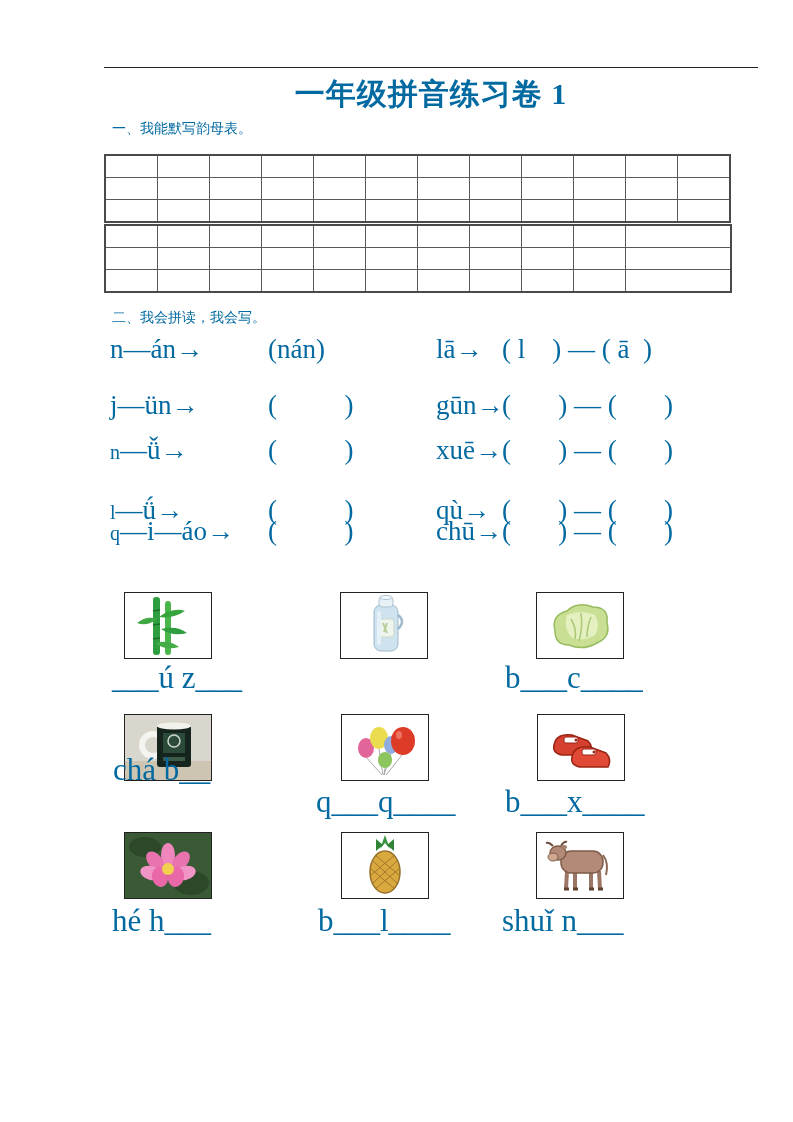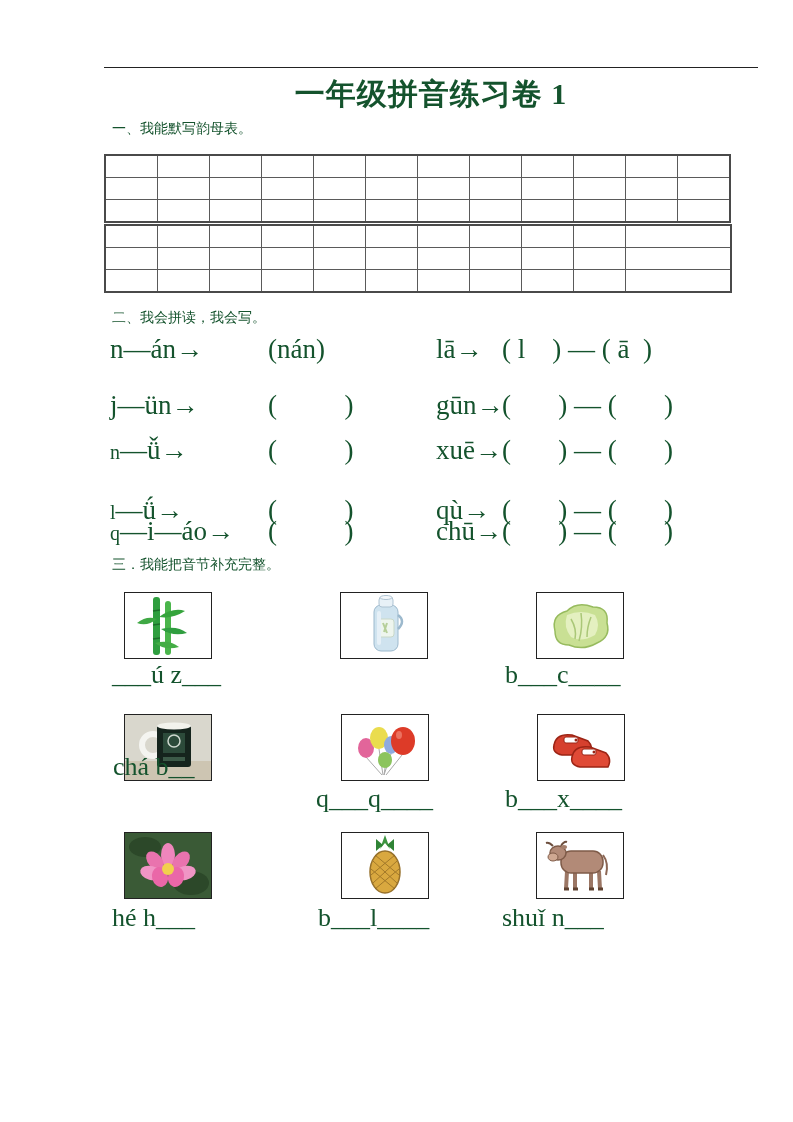--- a/index.html
+++ b/index.html
@@ -1,34 +1,34 @@
 <!DOCTYPE html>
 <html><head>
 <meta charset="utf-8">
 <style>
   html,body{margin:0;padding:0;background:#ffffff}
   .page{position:relative;width:793px;height:1020px;background:#fff;
-        font-family:"Liberation Serif","DejaVu Serif",serif;color:#14532d;overflow:hidden}
+        font-family:"Liberation Serif","DejaVu Serif",serif;color:#0369a1;overflow:hidden}
   .topline{position:absolute;left:104px;top:67px;width:654px;border-top:1.5px solid #222}
   .title{position:absolute;left:104px;top:74px;width:654px;margin:0;text-align:center;
          font-size:30px;font-weight:bold;letter-spacing:1px}
   .head{position:absolute;left:112px;font-size:14px;white-space:pre}
   .h1pos{top:120px}.h2pos{top:309px}.h3pos{top:556px}
   .t{position:absolute;left:104px;border-collapse:collapse;border:2px solid #4a4a4a}
   .t td{border:1px solid #5a5a5a;padding:0}
   .tt{top:154px}.tt td{width:51px;height:21px}
   .tb{top:224px}.tb td{width:51px;height:21px}.tb .wide{width:104px}
   .prow{position:absolute;left:0;width:793px;height:38px;font-size:27px}
   .prow>span{position:absolute;white-space:pre;top:0}
   .lexpr{left:110px}.lans{left:268px}.rexpr{left:436px}.rans{left:502px}
   .sm{font-size:20px}
   .imgbox{position:absolute;width:88px;height:67px;border:1px solid #222;
           box-sizing:border-box;background:#fff}
   .imgbox svg{display:block;width:100%;height:100%}
-  .lbl{position:absolute;font-size:26px;white-space:pre}
+  .lbl{position:absolute;font-size:31px;white-space:pre}
   .pgnum{position:absolute;top:1026px;left:0;width:793px;text-align:center;font-size:14px}
 </style>
 </head>
 <body>
 
 <div class="page">
 
   <div class="topline"></div>
   <h1 class="title">一年级拼音练习卷 1</h1>
 
@@ -150,21 +150,20 @@
     <span class="rexpr">qù→</span>
     <span class="rans">(&nbsp;&nbsp;&nbsp;&nbsp;&nbsp;&nbsp;&nbsp;)&nbsp;—&nbsp;(&nbsp;&nbsp;&nbsp;&nbsp;&nbsp;&nbsp;&nbsp;)</span>
   </div>
   <div class="prow" style="top:516px">
     <span class="lexpr"><span class="sm">q</span><span>—i—áo→</span></span>
     <span class="lans">(&nbsp;&nbsp;&nbsp;&nbsp;&nbsp;&nbsp;&nbsp;&nbsp;&nbsp;&nbsp;)</span>
     <span class="rexpr">chū→</span>
     <span class="rans">(&nbsp;&nbsp;&nbsp;&nbsp;&nbsp;&nbsp;&nbsp;)&nbsp;—&nbsp;(&nbsp;&nbsp;&nbsp;&nbsp;&nbsp;&nbsp;&nbsp;)</span>
   </div>
 
-  <div class="head h3pos">三．我能把音节补充完整。</div>
 
   <div class="imgbox" style="left:124px;top:592px">
     <svg viewBox="0 0 86 65">
       <rect width="86" height="65" fill="#ffffff"></rect>
       <rect x="28" y="4" width="7" height="58" rx="3" fill="#2f9e3f"></rect>
       <path d="M28 18 L35 17 M28 32 L35 31 M28 46 L35 45" stroke="#1c6e2a" stroke-width="1.5"></path>
       <rect x="40" y="8" width="6" height="54" rx="3" fill="#4ab54b"></rect>
       <path d="M40 22 L46 21 M40 38 L46 37" stroke="#2a8433" stroke-width="1.5"></path>
       <path d="M34 24 Q48 14 60 18 Q48 26 34 24" fill="#35a43c"></path>
       <path d="M36 36 Q52 32 62 40 Q48 44 36 36" fill="#2f9e3f"></path>

